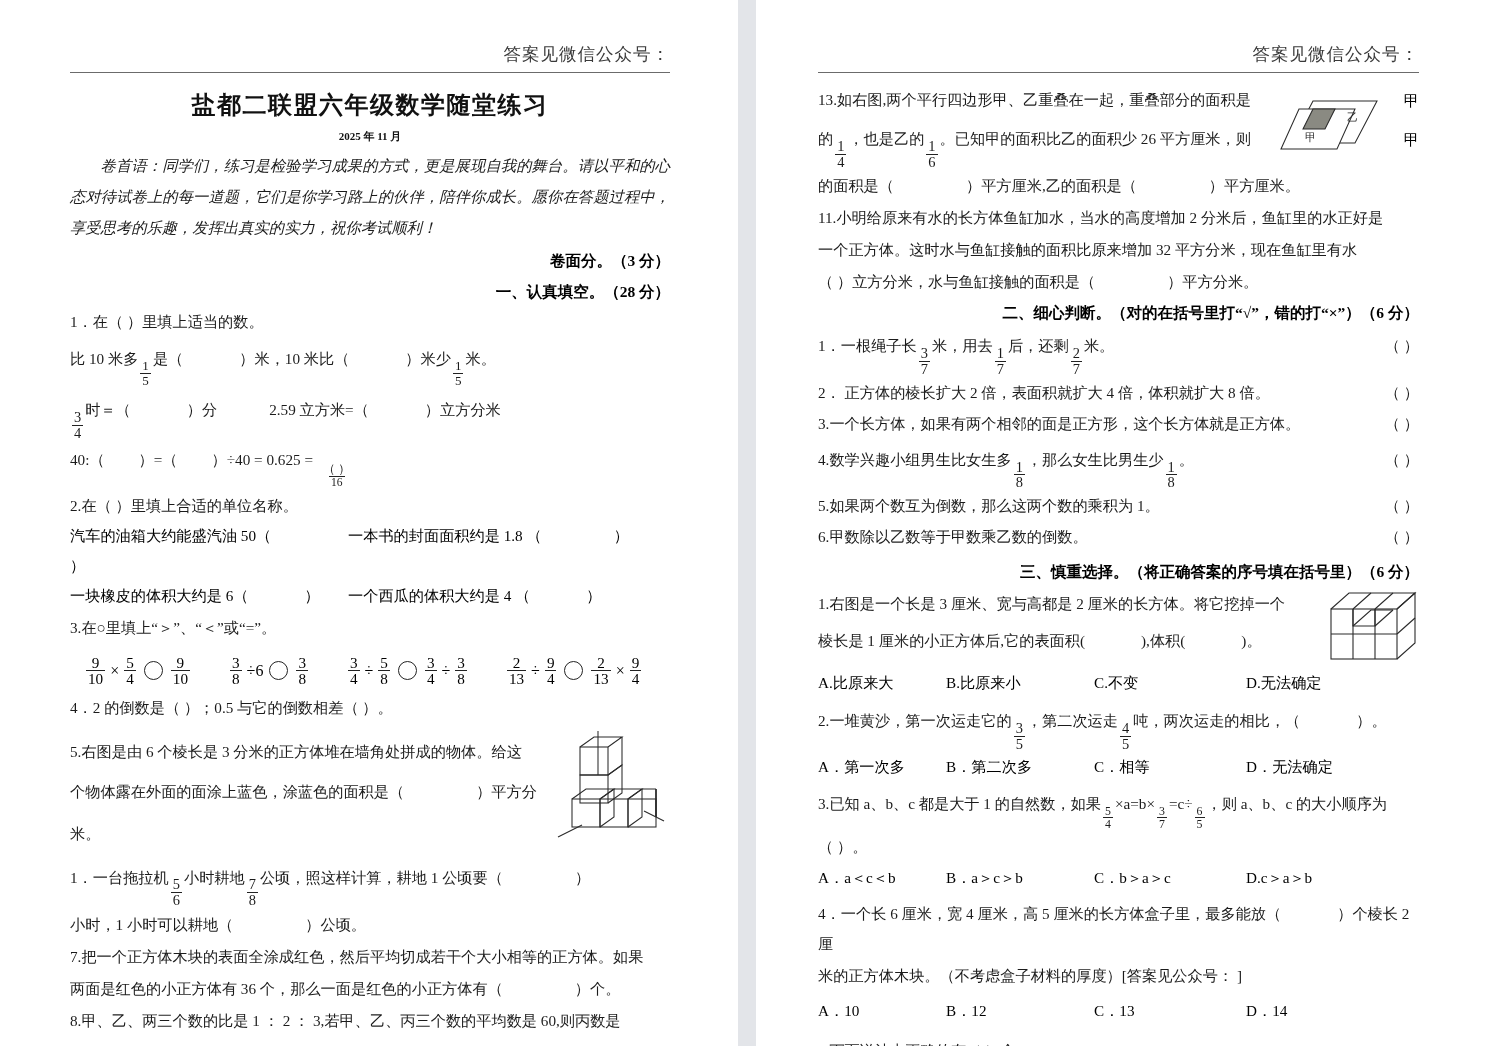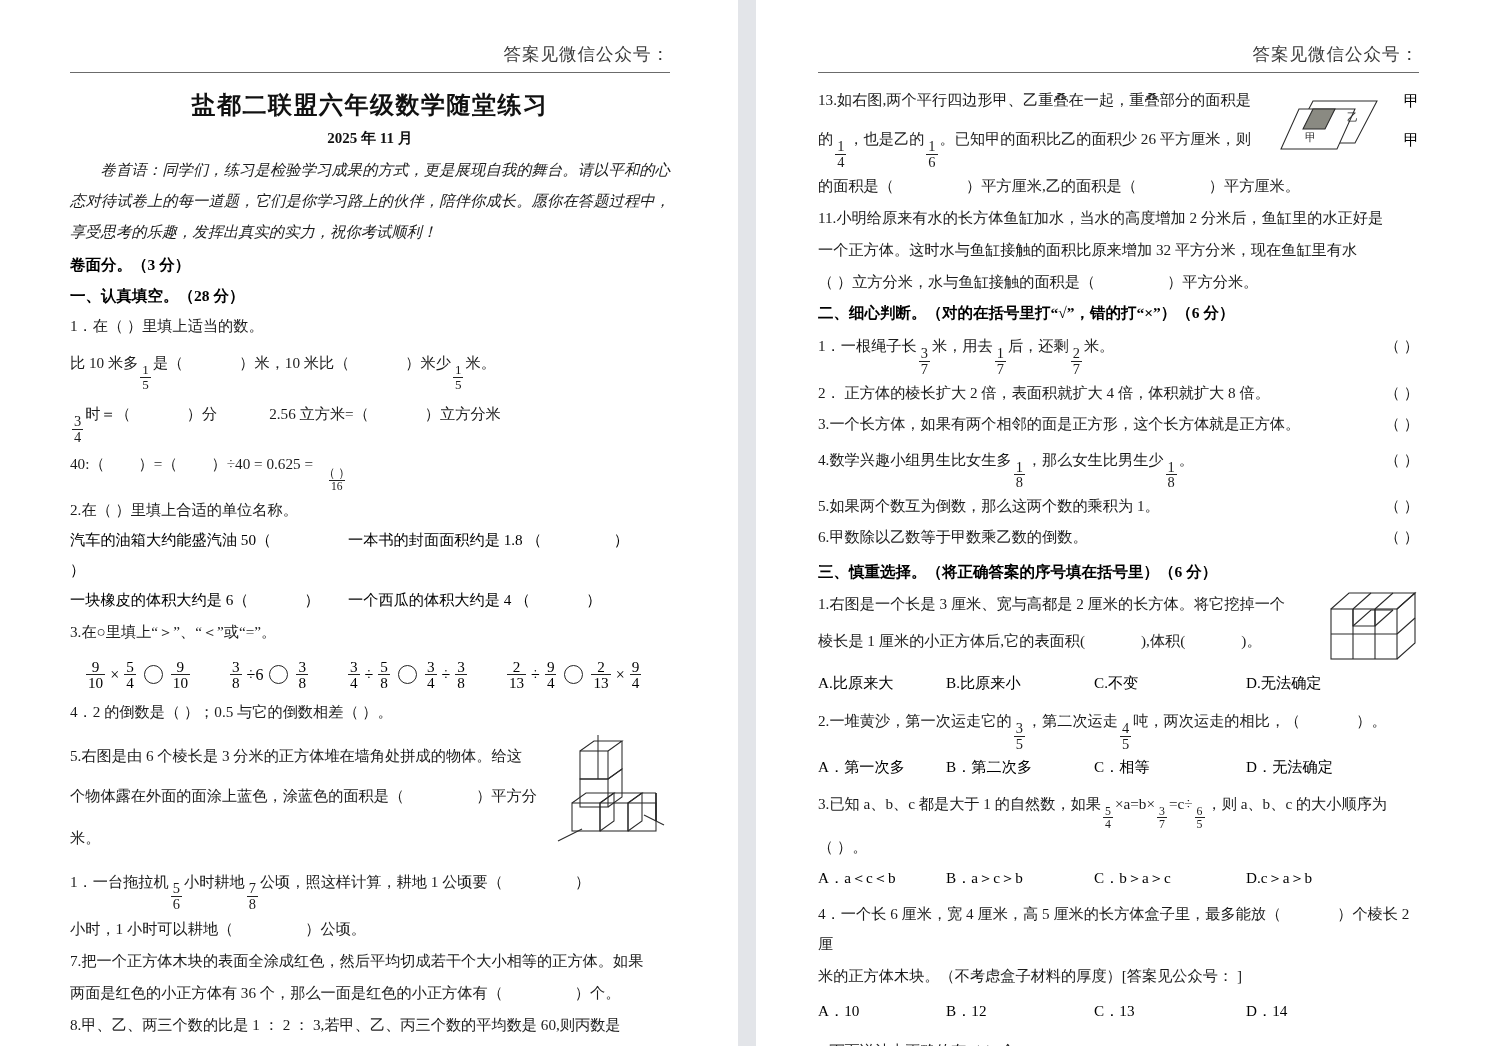--- a/index.html
+++ b/index.html
@@ -19,30 +19,30 @@
     padding-top:42px;letter-spacing:1px;
   }
   .hdr-rule{border-bottom:1.4px solid #6b6b6b;margin-top:6px;}
 
   .doc-title{
     text-align:center;font-weight:bold;font-size:24px;
     letter-spacing:1.5px;margin-top:16px;color:#111;
     font-family:"Liberation Serif","DejaVu Serif",serif;
   }
   .doc-date{
-    text-align:center;font-weight:bold;font-size:15px;
+    text-align:center;font-weight:bold;font-size:11px;
     margin-top:8px;color:#111;
   }
   .preface{
     font-size:15.3px;line-height:31px;color:#1b1b1b;
     text-indent:2em;margin-top:6px;text-align:justify;
     font-family:"Liberation Serif","DejaVu Serif",serif;
     font-style:italic;
   }
-  .sec-head{font-weight:bold;font-size:15.5px;margin-top:4px;line-height:27px;color:#000;}
+  .sec-head{font-weight:bold;font-size:15.5px;margin-top:4px;line-height:27px;color:#000;text-align:right;}
   .q{font-size:15.2px;line-height:30px;color:#1b1b1b;margin-top:2px;}
   .blank-s{display:inline-block;min-width:34px;}
   .blank-m{display:inline-block;min-width:56px;}
   .blank-l{display:inline-block;min-width:72px;}
 
   
   .frac{
     display:inline-flex;flex-direction:column;align-items:center;
     vertical-align:-0.48em;margin:0 2px;line-height:1.02;
     font-size:0.86em;
@@ -105,21 +105,21 @@
         </span><span>是（</span><span class="blank-m"></span><span>）米，10 米比（</span><span class="blank-m"></span><span>）米少</span><span class="frac">
           <span class="num">1</span>
           <span class="den">5</span>
         </span><span>米。</span>
     </div>
 
     <div class="q" style="line-height:42px;">
       <span class="frac big">
           <span class="num">3</span>
           <span class="den">4</span>
-        </span><span>时＝（</span><span class="blank-m"></span><span>）分</span><span style="display:inline-block;width:52px;"></span><span>2.56 立方米=（</span><span class="blank-m"></span><span>）立方分米</span>
+        </span><span>时＝（</span><span class="blank-m"></span><span>）分</span><span style="display:inline-block;width:52px;"></span><span>2.59 立方米=（</span><span class="blank-m"></span><span>）立方分米</span>
     </div>
 
     <div class="q" style="line-height:36px;">
       <span>40:（</span><span class="blank-s"></span><span>）=（</span><span class="blank-s"></span><span>）÷40 = 0.625 =</span><span class="frac" style="font-size:0.95em;vertical-align:-0.55em;margin-left:8px;">
           <span class="num" style="font-size:0.85em;">（    ）</span>
           <span class="den" style="font-size:0.8em;">16</span>
         </span>
     </div>
 
     <div class="q">2.在（   ）里填上合适的单位名称。</div>

